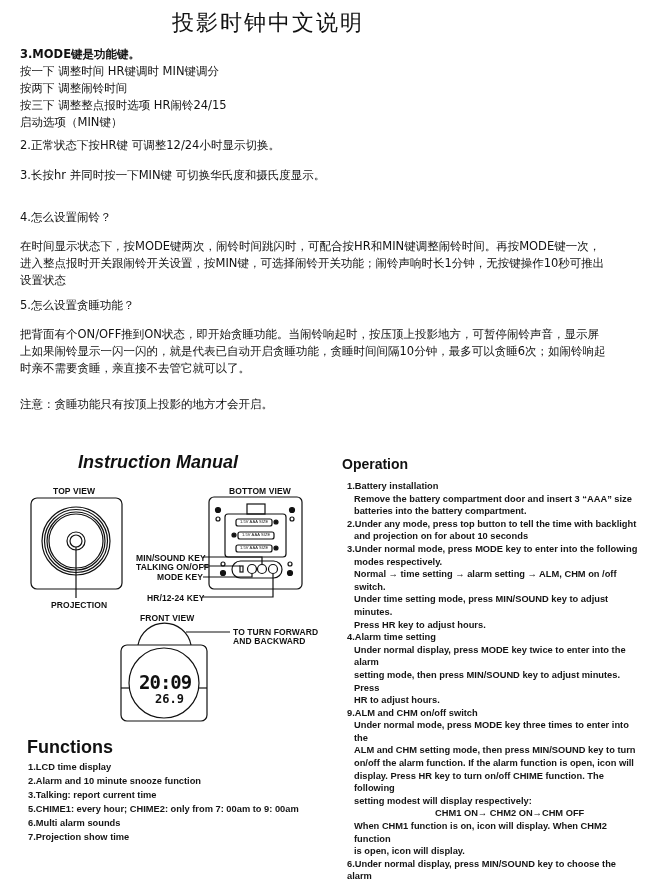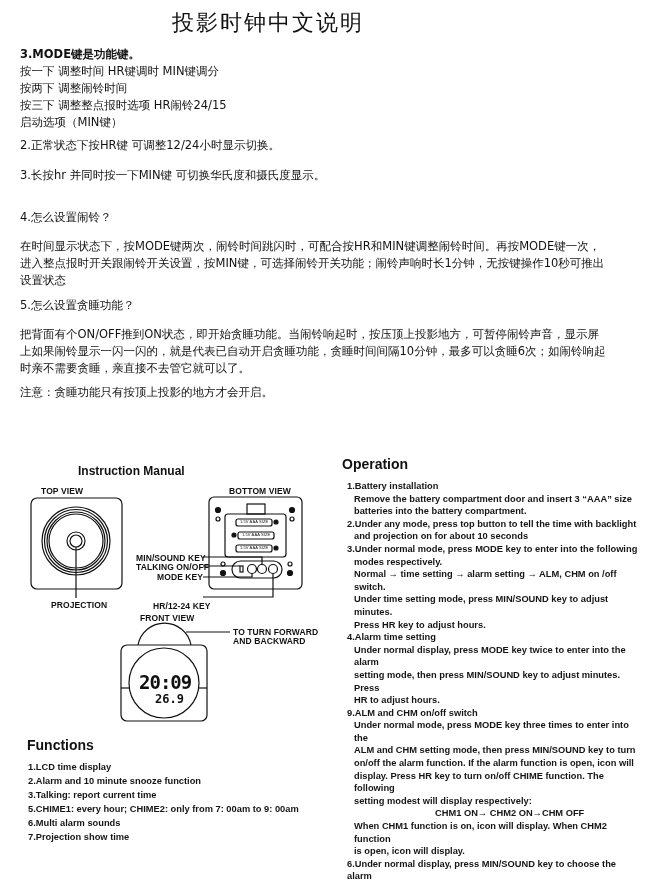--- a/index.html
+++ b/index.html
@@ -53,25 +53,25 @@
   <div>进入整点报时开关跟闹铃开关设置，按MIN键，可选择闹铃开关功能；闹铃声响时长1分钟，无按键操作10秒可推出</div>
   <div>设置状态</div>
 </div>
 
 <div class="zh-block" style="top:297px;">5.怎么设置贪睡功能？</div>
 <div class="zh-block" style="top:326px;">
   <div>把背面有个ON/OFF推到ON状态，即开始贪睡功能。当闹铃响起时，按压顶上投影地方，可暂停闹铃声音，显示屏</div>
   <div>上如果闹铃显示一闪一闪的，就是代表已自动开启贪睡功能，贪睡时间间隔10分钟，最多可以贪睡6次；如闹铃响起</div>
   <div>时亲不需要贪睡，亲直接不去管它就可以了。</div>
 </div>
-<div class="zh-block" style="top:384px;">注意：贪睡功能只有按顶上投影的地方才会开启。</div>
+<div class="zh-block" style="top:396px;">注意：贪睡功能只有按顶上投影的地方才会开启。</div>
 
-<div class="en-title" style="left:78px; top:464px; font-size:12px;">Instruction Manual</div>
+<div class="en-title" style="left:78px; top:452px; font-size:18px;font-style:italic;">Instruction Manual</div>
 
-<div class="diag-label" style="left:41px; top:486px;">TOP VIEW</div>
+<div class="diag-label" style="left:53px; top:486px;">TOP VIEW</div>
 <div class="diag-label" style="left:229px; top:486px;">BOTTOM VIEW</div>
 
 <svg style="left:0;top:0;" width="650" height="885">
   <g stroke="#111" fill="none" stroke-width="1.2">
     <rect x="31" y="498" width="91" height="91" rx="6"></rect>
     <circle cx="76" cy="541" r="34"></circle>
     <circle cx="76" cy="541" r="31.5"></circle>
     <circle cx="76" cy="541" r="29"></circle>
     <circle cx="76" cy="541" r="27"></circle>
     <circle cx="76" cy="541" r="9"></circle>
@@ -120,29 +120,29 @@
 </svg>
 
 <div class="diag-label" style="left:240px; top:519px; font-size:4px; font-weight:normal;">1.5V AAA SIZE</div>
 <div class="diag-label" style="left:242px; top:532px; font-size:4px; font-weight:normal;">1.5V AAA SIZE</div>
 <div class="diag-label" style="left:240px; top:545px; font-size:4px; font-weight:normal;">1.5V AAA SIZE</div>
 
 <div class="diag-label" style="left:51px; top:600px;">PROJECTION</div>
 <div class="diag-label" style="left:136px; top:553px;">MIN/SOUND KEY</div>
 <div class="diag-label" style="left:136px; top:562px;">TALKING ON/OFF</div>
 <div class="diag-label" style="left:157px; top:572px;">MODE KEY</div>
-<div class="diag-label" style="left:153px; top:593px;margin-top:8px;">HR/12-24 KEY</div>
+<div class="diag-label" style="left:147px; top:593px;">HR/12-24 KEY</div>
 <div class="diag-label" style="left:140px; top:613px;">FRONT VIEW</div>
 <div class="diag-label" style="left:233px; top:627px;">TO TURN FORWARD</div>
 <div class="diag-label" style="left:233px; top:636px;">AND BACKWARD</div>
 
 <div style="position:absolute; left:139px; top:671px; font-family:'DejaVu Sans Mono',monospace; font-size:19px; font-weight:bold; letter-spacing:-1px; color:#111;">20:09</div>
 <div style="position:absolute; left:155px; top:692px; font-family:'DejaVu Sans Mono',monospace; font-size:12px; font-weight:bold; color:#111;">26.9</div>
 
-<div class="en-title" style="left:27px; top:737px; font-size:14px;">Functions</div>
+<div class="en-title" style="left:27px; top:737px; font-size:18px;">Functions</div>
 <div class="fn-list">
   <div>1.LCD time display</div>
   <div>2.Alarm and 10 minute snooze function</div>
   <div>3.Talking: report current time</div>
   <div>5.CHIME1:  every hour; CHIME2:  only from 7:  00am to 9:  00am</div>
   <div>6.Multi alarm sounds</div>
   <div>7.Projection show time</div>
 </div>
 
 <div class="en-title" style="left:342px; top:456px; font-size:14px;">Operation</div>

